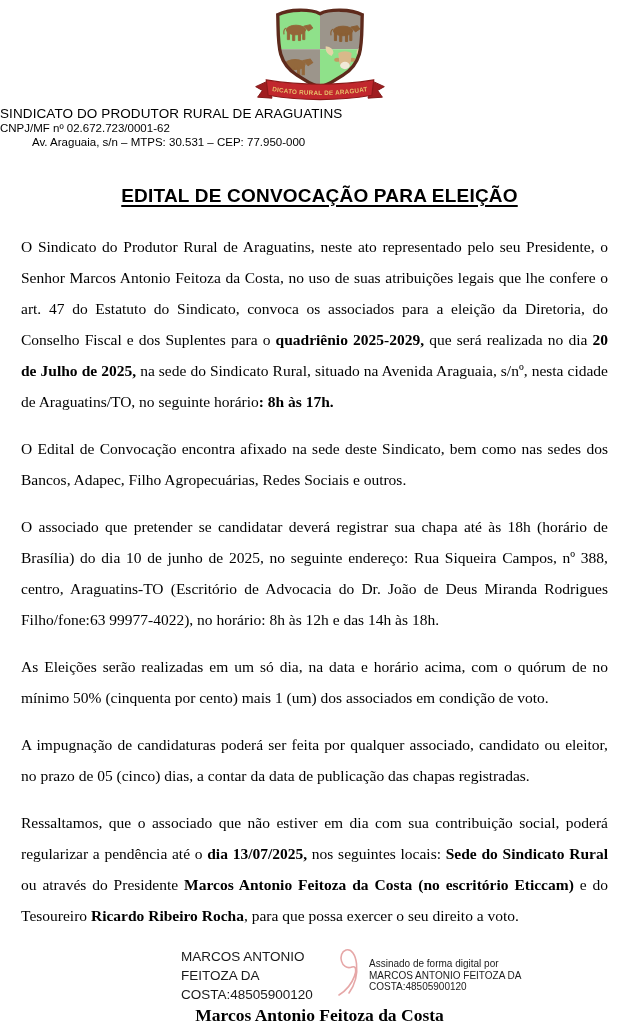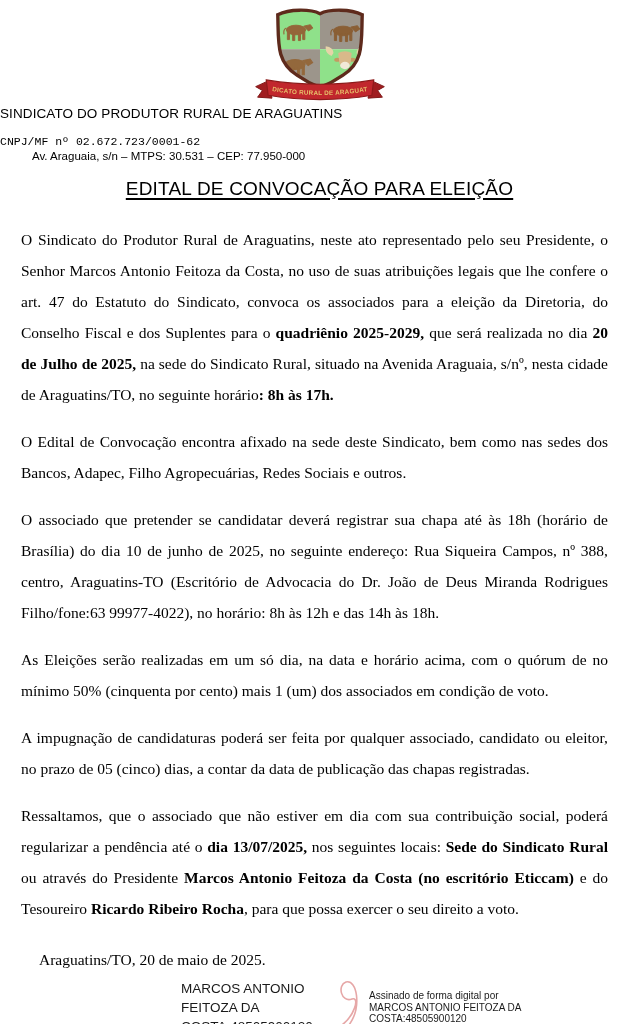--- a/index.html
+++ b/index.html
@@ -13,27 +13,27 @@
     font-family:"Liberation Serif", serif;
     overflow:hidden;
   }
   .logo-wrap { display:flex; justify-content:center; padding-top:6px; }
   .org-header {
     text-align:left;
     font-family:"Liberation Sans", sans-serif;
     margin-top:4px;
   }
   .org-name  { font-size:13.5px; letter-spacing:0.1px; }
-  .org-cnpj  { font-size:11.5px; margin-top:14px;font-family:Liberation Mono, monospace; }
+  .org-cnpj  { font-size:11.5px; margin-top:1px; }
   .org-addr  { font-size:11.5px; margin-top:2px;padding-left:32px; }
   .doc-title {
-    margin-top:16px;
+    margin-top:37px;
     text-align:center;
     font-family:"Liberation Sans", sans-serif;
-    font-weight:normal;
+    font-weight:bold;
     font-size:19px;
     letter-spacing:0.2px;
     text-decoration:underline;
     text-underline-offset:3px;
     text-decoration-thickness:1.5px;
   }
   .doc-body {
     margin:24px 31px 0 21px;
     font-size:15.5px;
     line-height:31px;
@@ -139,21 +139,20 @@
 
   <div class="doc-body">
     <p><span>O Sindicato do Produtor Rural de Araguatins, neste ato representado pelo seu Presidente, o Senhor Marcos Antonio Feitoza da Costa, no uso de suas atribuições legais que lhe confere o art. 47 do Estatuto do Sindicato, convoca os associados para a eleição da Diretoria, do Conselho Fiscal e dos Suplentes para o </span><b>quadriênio 2025-2029,</b><span> que será realizada no dia </span><b>20 de Julho de 2025,</b><span> na sede do Sindicato Rural, situado na Avenida Araguaia, s/nº, nesta cidade de Araguatins/TO, no seguinte horário</span><b>: 8h às 17h.</b></p>
     <p><span>O Edital de Convocação encontra afixado na sede deste Sindicato, bem como nas sedes dos Bancos, Adapec, Filho Agropecuárias, Redes Sociais e outros.</span></p>
     <p><span>O associado que pretender se candidatar deverá registrar sua chapa até às 18h (horário de Brasília) do dia 10 de junho de 2025, no seguinte endereço: Rua Siqueira Campos, nº 388, centro, Araguatins-TO (Escritório de Advocacia do Dr. João de Deus Miranda Rodrigues Filho/fone:63 99977-4022), no horário: 8h às 12h e das 14h às 18h.</span></p>
     <p><span>As Eleições serão realizadas em um só dia, na data e horário acima, com o quórum de no mínimo 50% (cinquenta por cento) mais 1 (um) dos associados em condição de voto.</span></p>
     <p><span>A impugnação de candidaturas poderá ser feita por qualquer associado, candidato ou eleitor, no prazo de 05 (cinco) dias, a contar da data de publicação das chapas registradas.</span></p>
     <p><span>Ressaltamos, que o associado que não estiver em dia com sua contribuição social, poderá regularizar a pendência até o </span><b>dia 13/07/2025,</b><span> nos seguintes locais: </span><b>Sede do Sindicato Rural</b><span> ou através do Presidente </span><b>Marcos Antonio Feitoza da Costa (no escritório Eticcam)</b><span> e do Tesoureiro </span><b>Ricardo Ribeiro Rocha</b><span>, para que possa exercer o seu direito a voto.</span></p>
   </div>
 
-  <div class="date-line">Araguatins/TO, 20 de maio de 2025.</div>
 
   <div class="sig-row">
     <div class="sig-id">MARCOS ANTONIO FEITOZA DA COSTA:48505900120</div>
     <svg class="sig-squiggle" width="36" height="62" viewBox="0 0 36 62">
       <path d="M20,54 C33,36 28,8 17,11 C8,14 12,32 23,28 C31,25 26,46 10,56" fill="none" stroke="#e6a7a7" stroke-width="1.6" stroke-linecap="round"></path>
     </svg>
     <div class="sig-note">Assinado de forma digital por MARCOS ANTONIO FEITOZA DA COSTA:48505900120</div>
   </div>
 
   <div class="sig-name">Marcos Antonio Feitoza da Costa</div>

